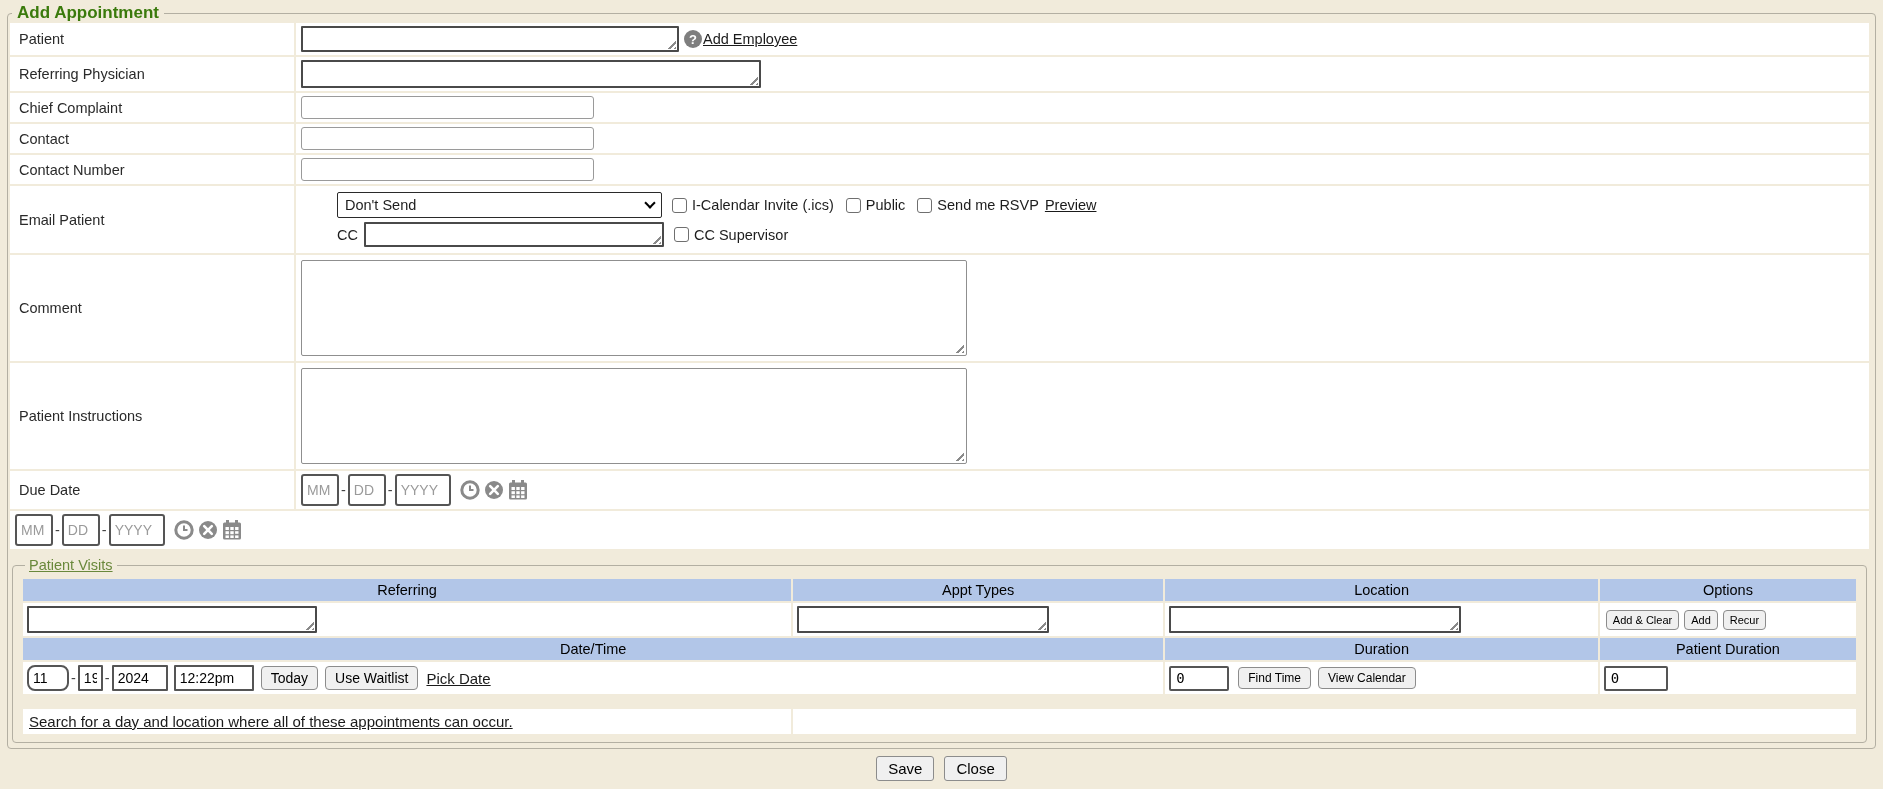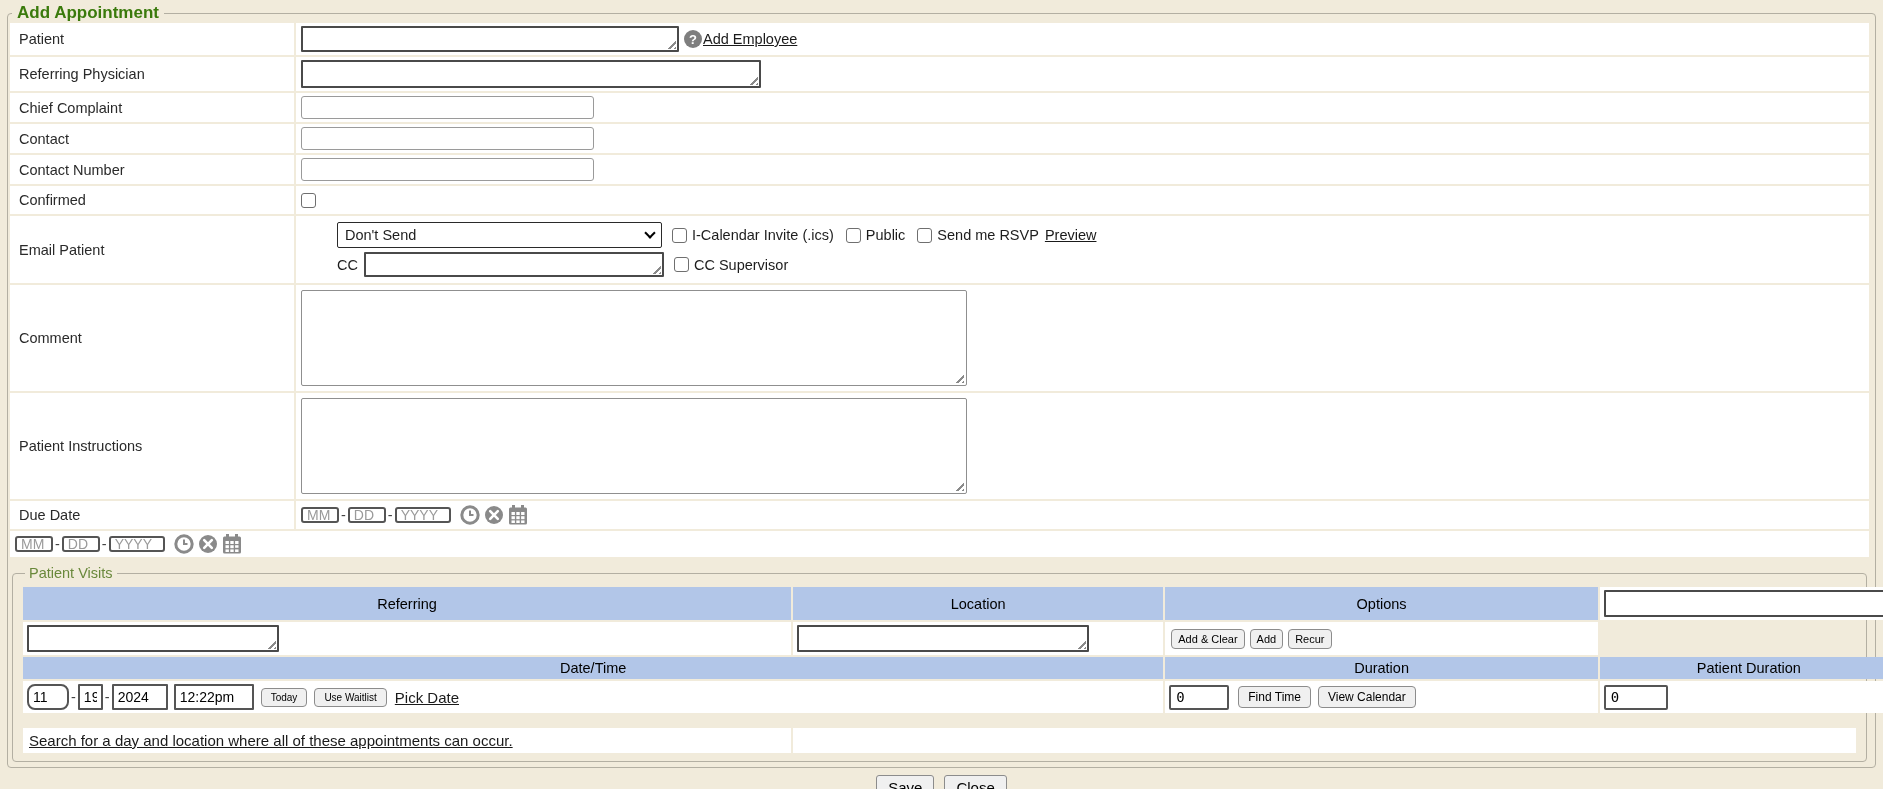--- a/index.html
+++ b/index.html
@@ -31,21 +31,21 @@
   .inp-light { border: 1px solid #9a9a9a; border-radius: 3px; height: 23px; padding: 2px 5px; }
   .rsz { position: relative; display: inline-block; line-height: 0; }
   .rsz::after {
     content: ""; position: absolute; right: 3px; bottom: 3px; width: 10px; height: 10px;
     background: repeating-linear-gradient(-45deg, #8a8a8a 0 1.6px, transparent 1.6px 4.2px);
     clip-path: polygon(100% 0, 100% 100%, 0 100%);
     pointer-events: none;
   }
   textarea { border: 1px solid #8f8f8f; border-radius: 2px; resize: none; padding: 4px 6px; }
 
-  .seg { border: 2px solid #555; border-radius: 3px; height: 16px; padding: 1px 4px; }
+  .seg { border: 2px solid #555; border-radius: 3px; height: 32px; padding: 1px 4px; }
   .seg::placeholder { color: #9a9a9a; }
   .hy { margin: 0 2px; color: #444; }
 
   
   .cb {
     appearance: none; -webkit-appearance: none; width: 15px; height: 15px;
     border: 1.6px solid #6f6f6f; border-radius: 3px; background: #fff; vertical-align: -2px; margin: 0;
   }
 
   
@@ -69,30 +69,30 @@
   .icn svg { display: block; width: 100%; height: 100%; }
   .gap4 { display: inline-block; width: 4px; }
 
   
   .email-line { display: flex; align-items: center; width: 100%; padding: 2px 0; flex-wrap: wrap; }
   .email-line .cb { margin: 0 5px 0 10px; }
   .cbl { margin-right: 2px; text-align: right; }
 
   
   .visits-fs { margin: 8px 2px 0 2px; padding: 4px 6px 8px 6px; }
-  .visits-fs > legend { color: #69883b; font-size: 14.5px; padding: 0 4px; margin-left: 6px; }
+  .visits-fs > legend { color: #69883b; font-size: 14.5px; padding: 0 4px; margin-left: 6px; text-decoration: underline; }
   .vgrid { display: grid; grid-template-columns: 41.9% 20.2% 23.6% auto; gap: 2px; background: #f1ebdb; margin: 2px 4px 0 4px; }
   .vcell { background: #fff; padding: 3px 4px; display: flex; align-items: center; }
   .vhead { background: #b2c6e8; color: #000; text-align: center; padding: 3px 2px; font-size: 14.5px; justify-content: center; display: flex; align-items: center; }
   .span2 { grid-column: 1 / 3; }
   .span3 { grid-column: 2 / 5; }
   .vspacer { height: 13px; }
   .opt-btns { gap: 5px; display: flex; justify-content: flex-start; padding-left: 6px; }
   .opt-btns .btn { font-size: 11px; padding: 3px 6px; }
-  .dt-cell .btn { margin-left: 7px; font-size: 10px; }
+  .dt-cell .btn { margin-left: 7px; font-size: 14px; }
   .dur-inp { border: 2px solid #555; border-radius: 2px; width: 60px; height: 25px; padding: 2px 5px;
              font-family: "DejaVu Sans Mono", monospace; font-size: 14px; }
 
   .footer-bar { text-align: center; margin-top: 7px; }
   .footer-bar .btn { margin: 0 3px; }
 </style>
 </head>
 <body>
 
 <fieldset class="outer-fs">
@@ -136,26 +136,20 @@
       </div>
     </div>
 
     <div class="frow">
       <div class="lbl">Contact Number</div>
       <div class="fld">
         <input class="inp-light" style="width: 293px;" value="">
       </div>
     </div>
 
-    <div class="frow">
-      <div class="lbl">Confirmed</div>
-      <div class="fld">
-        <input type="checkbox" class="cb" style="">
-      </div>
-    </div>
 
     <div class="frow">
       <div class="lbl">Email Patient</div>
       <div class="fld top" style="display:block; padding-top:4px; padding-bottom:4px;padding-left:41px;">
         <div class="email-line">
           <span class="sel">
             <span>Don't Send</span>
             <span class="chev"></span>
           </span>
           <input type="checkbox" class="cb" style="">
@@ -277,20 +271,21 @@
       </div>
     </div>
   </div>
 
   <fieldset class="visits-fs">
     <legend>Patient Visits</legend>
 
     <div class="vgrid">
 
       <div class="vhead">Referring</div>
+      <div class="vhead">Appt Types</div>
       <div class="vhead">Location</div>
       <div class="vhead">Options</div>
 
       <div class="vcell">
         <span class="rsz"><input class="inp-dark" style="width: 290px; height: 27px;" value=""></span>
       </div>
       <div class="vcell">
         <span class="rsz"><input class="inp-dark" style="width: 252px; height: 27px;" value=""></span>
       </div>
       <div class="vcell">

